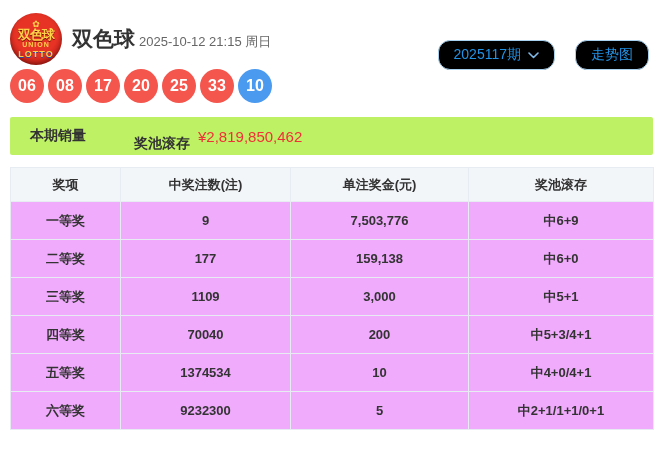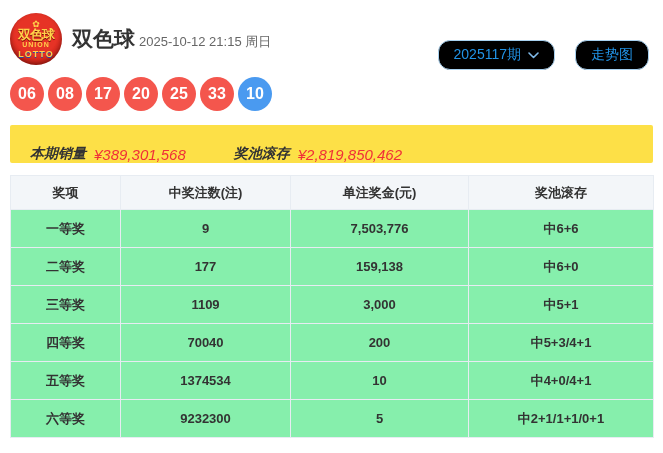--- a/index.html
+++ b/index.html
@@ -21,39 +21,39 @@
                 text-shadow:0 1px 0 #2b46a8;text-align:center; }
   .title { margin:0 0 0 10px; font-size:21px; font-weight:bold; color:#333; }
   .datetime { margin-left:4px; font-size:13px; color:#666; position:relative; top:3px; }
   .actions { margin-left:auto; display:flex; align-items:center; gap:20px; margin-right:4px; }
   .btn { height:30px; padding:0 15px; background:#000000; border:1px solid #a9d2f0; border-radius:12px;
          color:#2193e6; font-size:14px; font-family:inherit; cursor:pointer;
          display:inline-flex; align-items:center; gap:7px;margin-top:32px; }
   .btn svg { display:block; }
 
   
-  .balls { margin-top:9px; display:flex; gap:4px; }
+  .balls { margin-top:1px; display:flex; gap:4px; }
   .ball { width:34px; height:34px; border-radius:50%; color:#fff; font-weight:bold; font-size:16px;
           display:inline-flex; align-items:center; justify-content:center; }
   .ball.red  { background:#f4564d; }
   .ball.blue { background:#4a9af0; }
 
   
-  .stats { margin-top:14px; height:38px; background:#fde047; border-radius:2px;
-           display:flex; align-items:flex-end; padding:0 20px; font-size:14px;font-style:italic; }
+  .stats { margin-top:14px; height:38px; background:#bef264; border-radius:2px;
+           display:flex; align-items:center; padding:0 20px; font-size:14px; }
   .stat-label { font-weight:bold; color:#333; }
   .stat-value { color:#f03038; margin-left:8px; font-size:15px; }
   .stat-label.second { margin-left:48px;margin-top:16px; }
 
   
   table.prize { margin-top:12px; width:643px; border-collapse:collapse; font-size:13px; color:#333;
                 table-layout:fixed; }
   .prize th, .prize td { border:1px solid #e7ecf2; text-align:center; font-weight:bold; padding:0; }
   .prize th { height:34px; background:#f3f6f9; }
-  .prize td { height:38px; background:#86efac;margin-left:7px; }
+  .prize td { height:38px; background:#f0abfc;margin-left:7px; }
 </style>
 </head>
 <body>
 
 <div class="page">
 
   <header class="topbar">
     <div class="logo">
       <span class="logo-flower">✿</span>
       <span class="logo-cn">双色球</span>
@@ -80,21 +80,20 @@
       <span class="ball red">08</span>
       <span class="ball red">17</span>
       <span class="ball red">20</span>
       <span class="ball red">25</span>
       <span class="ball red">33</span>
       <span class="ball blue">10</span>
     </div>
 
   <div class="stats">
     <span class="stat-label">本期销量</span>
-    <span class="stat-value">¥389,301,568</span>
     <span class="stat-label second">奖池滚存</span>
     <span class="stat-value">¥2,819,850,462</span>
   </div>
 
   <table class="prize">
     <colgroup>
       <col style="width:110px">
         <col style="width:170px">
         <col style="width:178px">
         <col style="width:185px">
@@ -105,21 +104,21 @@
           <th>中奖注数(注)</th>
           <th>单注奖金(元)</th>
           <th>奖池滚存</th>
         </tr>
     </thead>
     <tbody>
         <tr>
           <td>一等奖</td>
           <td>9</td>
           <td>7,503,776</td>
-          <td>中6+6</td>
+          <td>中6+9</td>
         </tr>
         <tr>
           <td>二等奖</td>
           <td>177</td>
           <td>159,138</td>
           <td>中6+0</td>
         </tr>
         <tr>
           <td>三等奖</td>
           <td>1109</td>

